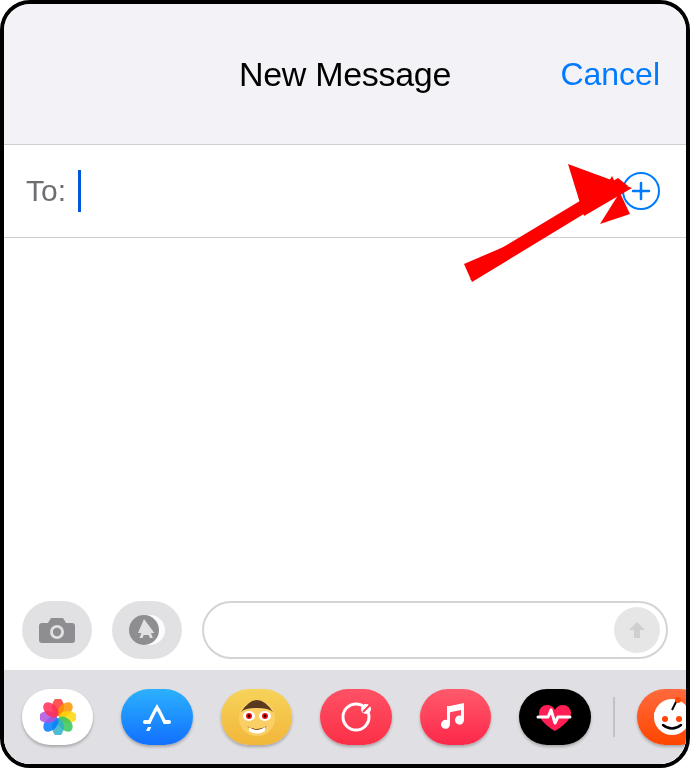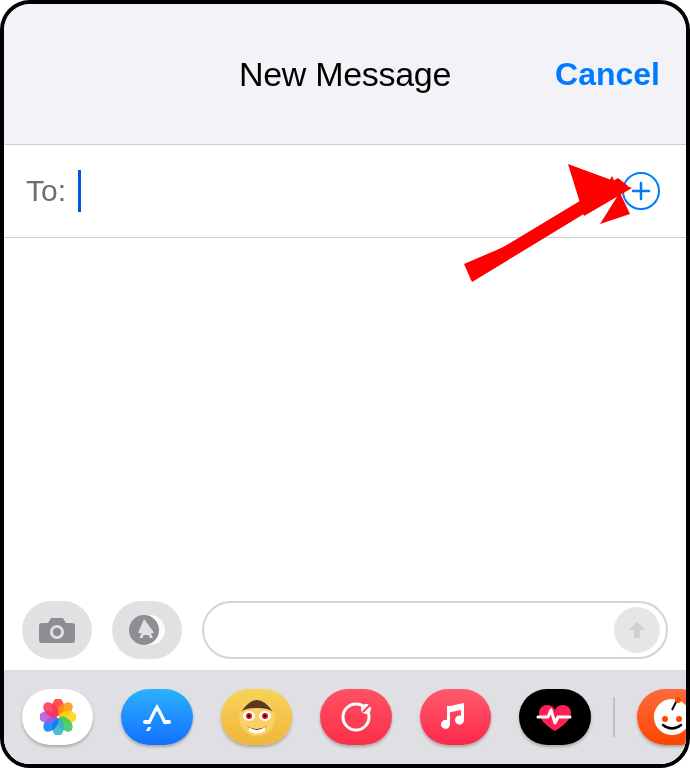--- a/index.html
+++ b/index.html
@@ -3,21 +3,21 @@
   <meta charset="utf-8">
   <style>
     * { margin: 0; padding: 0; box-sizing: border-box; }
     html, body { width: 690px; height: 768px; overflow: hidden; font-family: -apple-system, "SF Pro Text", "Helvetica Neue", Arial, sans-serif; }
     body { background: #fff; border: 4px solid #000; border-radius: 30px; position: relative; }
     .wrap { width: 100%; height: 100%; position: relative; }
 
     
     .header { height: 140px; background: #f3f2f6; border-top-left-radius: 26px; border-top-right-radius: 26px; position: relative; display: flex; align-items: center; justify-content: center; }
     .header-title { font-size: 34px; font-weight: 400; color: #000; letter-spacing: -0.3px; }
-    .cancel { position: absolute; right: 26px; top: 50%; transform: translateY(-50%); color: #007aff; font-size: 32px; font-weight: 700; cursor: pointer; }
+    .cancel { position: absolute; right: 26px; top: 50%; transform: translateY(-50%); color: #007aff; font-size: 32px; font-weight: 400; cursor: pointer; }
 
     
     .to-row { height: 94px; background: #fff; border-top: 1px solid #cfcfd2; border-bottom: 1px solid #cfcfd2; display: flex; align-items: center; padding: 0 12px 0 22px; position: relative; }
     .to-label { color: #6e6e72; font-size: 30px; margin-right: 10px; }
     .to-input { flex: 1; height: 40px; border: none; outline: none; font-size: 30px; color: #000; background: transparent; }
     .cursor { width: 3px; height: 42px; background: #0058d8; margin-left: 2px; }
     .add-btn { width: 38px; height: 38px; border: 2.5px solid #007aff; border-radius: 50%; display: flex; align-items: center; justify-content: center; cursor: pointer; position: absolute; right: 26px; top: 50%; transform: translateY(-50%); }
     .add-btn svg { display: block; }
 
     

